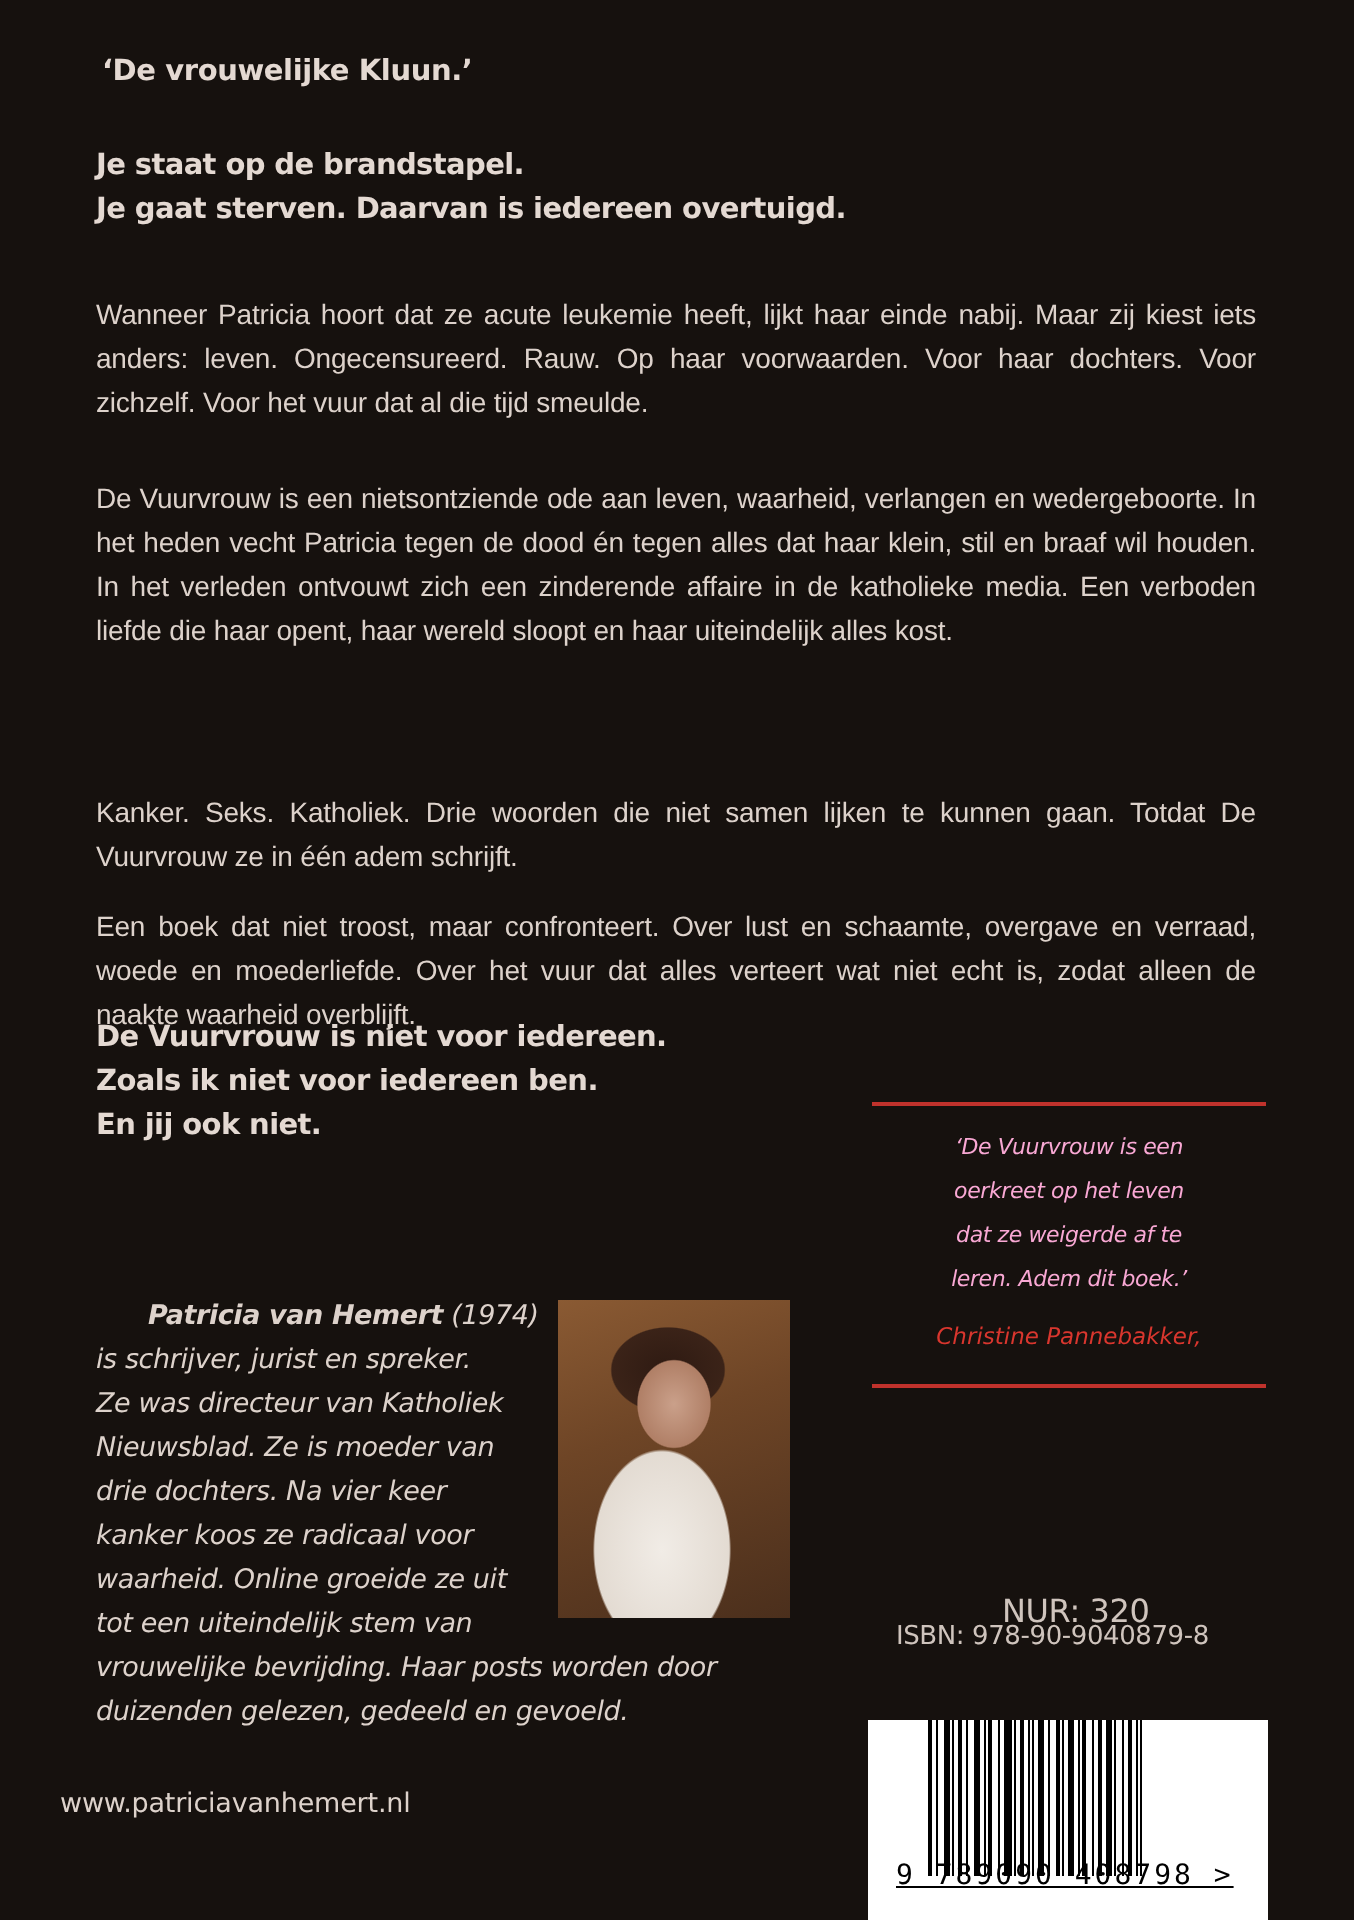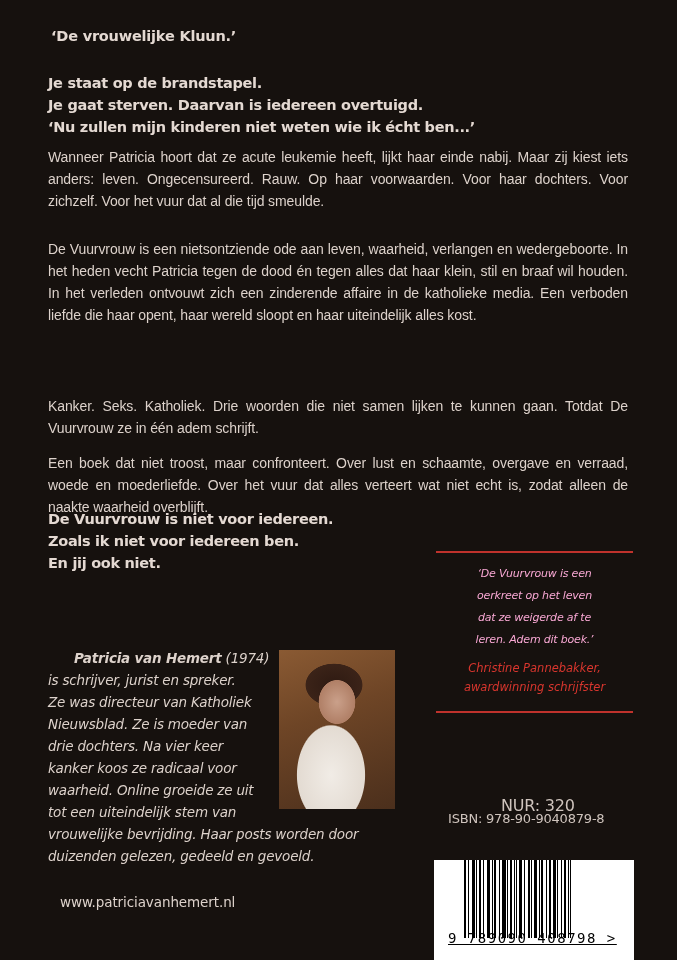--- a/index.html
+++ b/index.html
@@ -35,38 +35,37 @@
     .bio .name { font-weight: bold; margin-left: 26px; }
     .bio div { white-space: nowrap; }
     .portrait {
       left: 279px; top: 650px; width: 116px; height: 159px;
       background:
         radial-gradient(ellipse 30px 36px at 58px 52px, #caa08a 0%, #b07f66 60%, transparent 62%),
         radial-gradient(ellipse 40px 30px at 55px 35px, #2e1a12 0%, #3b2318 70%, transparent 72%),
         radial-gradient(ellipse 48px 70px at 52px 125px, #f1ece6 0%, #e3dbd2 70%, transparent 72%),
         linear-gradient(160deg, #8a5a33 0%, #6e4526 40%, #4b2f1c 100%);
     }
-    .website { left: 60px; top: 894px; font-size: 13.5px; color: #ddd2cb; letter-spacing: -0.1px; }
+    .website { left: 30px; top: 894px; font-size: 13.5px; color: #ddd2cb; letter-spacing: -0.1px; }
 
     .isbn { left: 448px; top: 811px; font-size: 13px; color: #cfc4bd; letter-spacing: -0.2px; }
     .nur { left: 501px; top: 796px; font-size: 16px; color: #cfc4bd; letter-spacing: -0.2px; }
     .barcode-box { left: 434px; top: 860px; width: 200px; height: 100px; background: #ffffff; }
     .bars { position: absolute; left: 30px; top: 0; width: 145px; height: 78px; display: flex; align-items: stretch; }
     .bars span { display: block; background: #000; height: 100%; }
     .barcode-digits { position: absolute; left: 14px; top: 70px; font-family: "DejaVu Sans Mono", monospace; font-size: 14px; color: #000; letter-spacing: 1.5px; background: transparent; text-decoration: underline; }
   </style>
 </head>
 <body>
 
 <div class="abs tagline">‘De vrouwelijke Kluun.’</div>
 
 <div class="abs opening">
   <div>Je staat op de brandstapel.</div>
   <div>Je gaat sterven. Daarvan is iedereen overtuigd.</div>
-  <div>‘Nu zullen mijn kinderen niet weten wie ik écht ben...’</div>
 </div>
 
 <div class="abs body-par p1">Wanneer Patricia hoort dat ze acute leukemie heeft, lijkt haar einde nabij. Maar zij kiest iets anders: leven. Ongecensureerd. Rauw. Op haar voorwaarden. Voor haar dochters. Voor zichzelf. Voor het vuur dat al die tijd smeulde.</div>
 <div class="abs body-par p2">De Vuurvrouw is een nietsontziende ode aan leven, waarheid, verlangen en wedergeboorte. In het heden vecht Patricia tegen de dood én tegen alles dat haar klein, stil en braaf wil houden. In het verleden ontvouwt zich een zinderende affaire in de katholieke media. Een verboden liefde die haar opent, haar wereld sloopt en haar uiteindelijk alles kost.</div>
 <div class="abs body-par p3">Kanker. Seks. Katholiek. Drie woorden die niet samen lijken te kunnen gaan. Totdat De Vuurvrouw ze in één adem schrijft.</div>
 <div class="abs body-par p4">Een boek dat niet troost, maar confronteert. Over lust en schaamte, overgave en verraad, woede en moederliefde. Over het vuur dat alles verteert wat niet echt is, zodat alleen de naakte waarheid overblijft.</div>
 
 <div class="abs closing">
   <div>De Vuurvrouw is niet voor iedereen.</div>
   <div>Zoals ik niet voor iedereen ben.</div>
@@ -76,21 +75,20 @@
 <div class="abs quote-box">
   <div class="rule"></div>
   <div class="quote-text">
     <div>‘De Vuurvrouw is een</div>
     <div>oerkreet op het leven</div>
     <div>dat ze weigerde af te</div>
     <div>leren. Adem dit boek.’</div>
   </div>
   <div class="quote-attr">
     <div>Christine Pannebakker,</div>
-    <div>awardwinning schrijfster</div>
   </div>
   <div class="rule"></div>
 </div>
 
 <div class="abs bio">
   <div><span class="name">Patricia van Hemert</span><span> (1974)</span></div>
   <div>is schrijver, jurist en spreker.</div>
   <div>Ze was directeur van Katholiek</div>
   <div>Nieuwsblad. Ze is moeder van</div>
   <div>drie dochters. Na vier keer</div>

